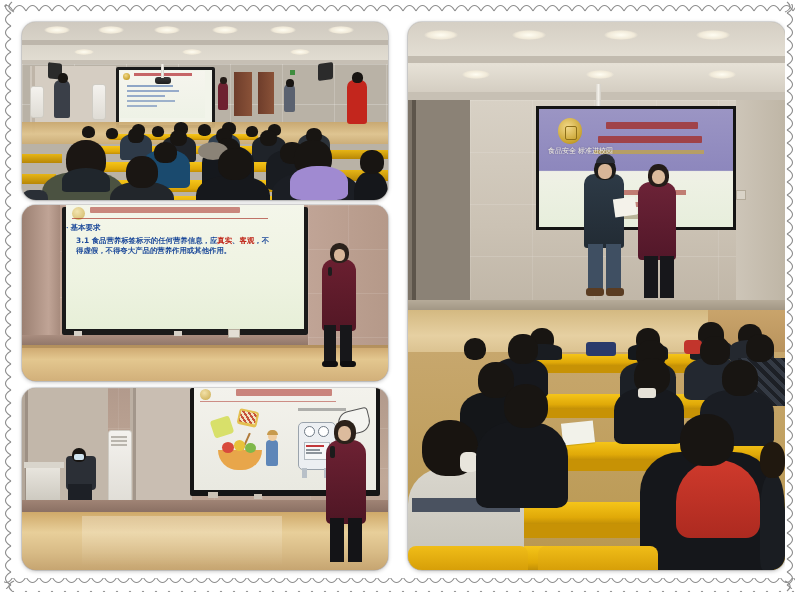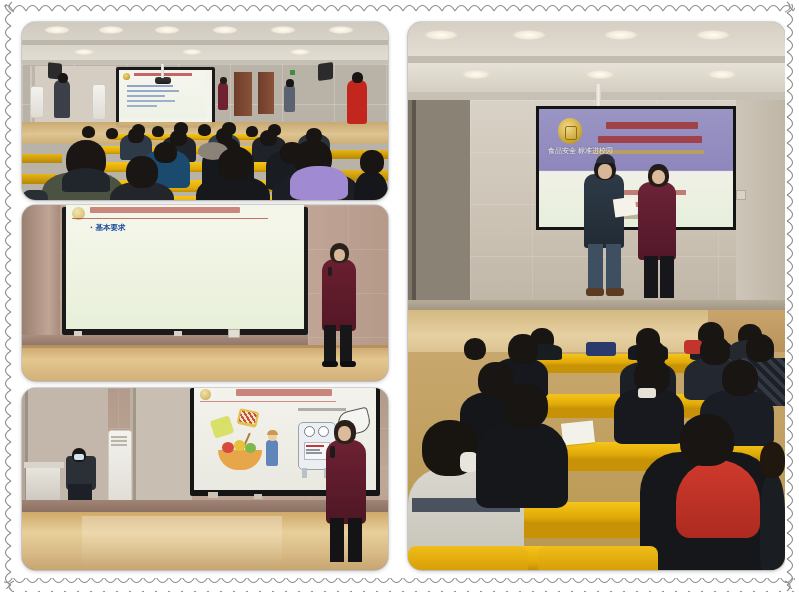--- a/index.html
+++ b/index.html
@@ -187,21 +187,22 @@
 
         <div class="abs" style="left:0;top:0;width:38px;height:148px;background:linear-gradient(90deg,#9b8072,#c0a496 70%,#a78b7d);"></div>
 
         <div class="abs" style="left:40px;top:2px;width:246px;height:128px;background:#1a1a1a;border-radius:2px;"></div>
         <div class="abs" style="left:44px;top:0px;width:238px;height:124px;background:linear-gradient(180deg,#f4f6ea 0%,#eef3e1 60%,#e7efd8 100%);"></div>
 
         <div class="abs emblem" style="left:50px;top:2px;width:13px;height:13px;opacity:.6;"></div>
         <div class="abs" style="left:68px;top:2px;width:150px;height:6px;background:#a52b22;opacity:.55;border-radius:1px;"></div>
         <div class="abs" style="left:50px;top:13px;width:196px;height:1px;background:#a52b22;opacity:.65;"></div>
 
-        <div class="abs slideTxt" style="left:68px;top:18px;font-size:7.5px;font-weight:bold;">· <span>基本要求</span></div>
+        <div class="abs slideTxt" style="left:44px;top:18px;font-size:7.5px;font-weight:bold;font-family:Liberation Serif, serif;">· <span>基本要求</span></div>
+        <div class="abs slideTxt" style="left:54px;top:31px;width:200px;font-size:7.4px;font-weight:bold;">3.1 食品营养标签标示的任何营养信息，应<span class="hl">真实</span>、<span class="hl">客观</span>，不得虚假，不得夸大产品的营养作用或其他作用。</div>
 
         <div class="abs" style="left:0;top:130px;width:300px;height:12px;background:linear-gradient(180deg,#a98d7f,#8d7366);"></div>
         <div class="abs" style="left:52px;top:126px;width:8px;height:5px;background:#d6d1c8;"></div>
         <div class="abs" style="left:152px;top:126px;width:8px;height:5px;background:#d6d1c8;"></div>
         <div class="abs" style="left:206px;top:124px;width:10px;height:7px;background:#e3ded4;border:1px solid #b7ae9f;"></div>
 
         <div class="abs" style="left:286px;top:0;width:80px;height:146px;background:linear-gradient(90deg,#c0a496,#b59989);"></div>
         <div class="abs wallTile" style="left:286px;top:0;width:80px;height:146px;background-size:40px 44px;opacity:.5;"></div>
 
         <div class="abs" style="left:0;top:140px;width:100%;height:36px;background:linear-gradient(180deg,#caa36a,#e3c78f 40%,#d2b07a);"></div>

